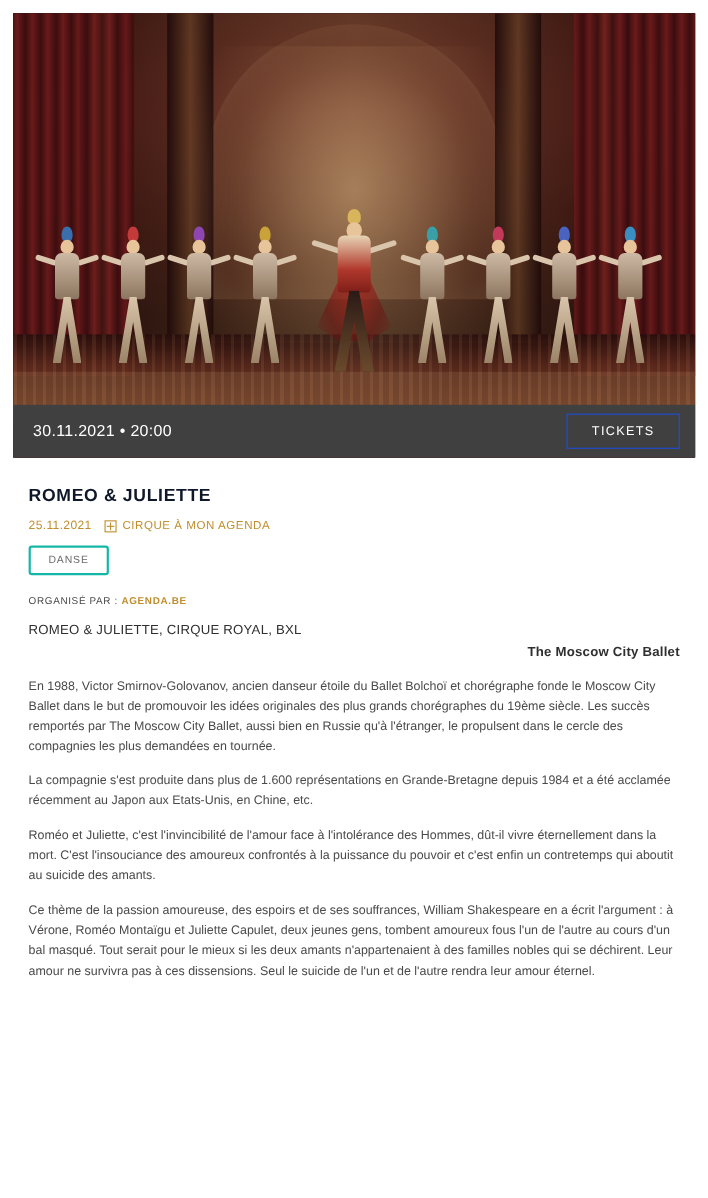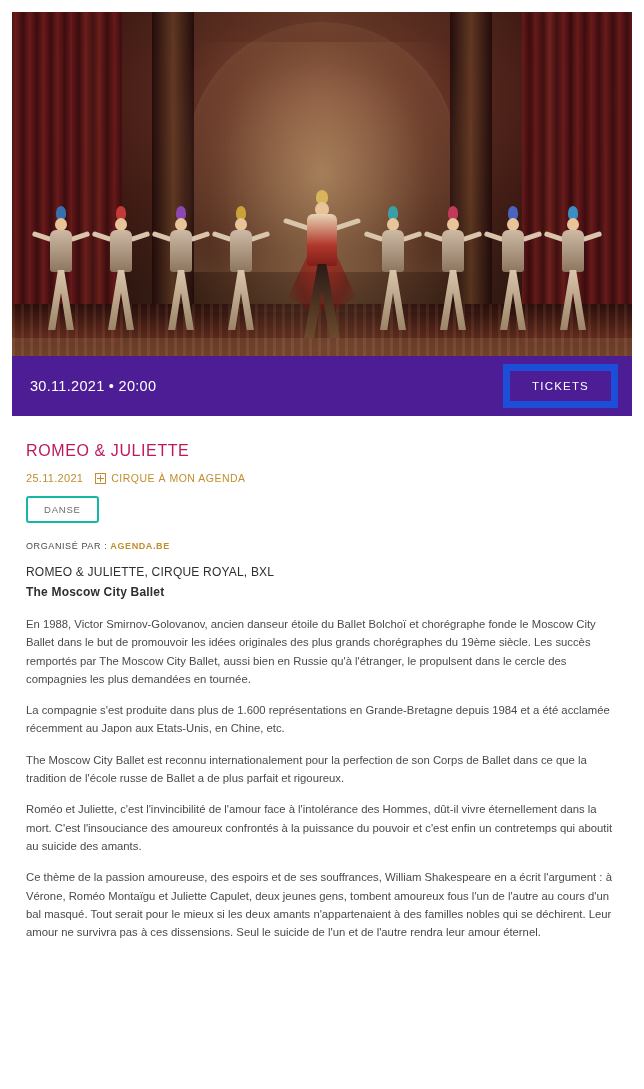--- a/index.html
+++ b/index.html
@@ -200,52 +200,52 @@
     height: 78px;
     background: linear-gradient(180deg, rgba(255,210,150,0.10), rgba(0,0,0,0.25));
     mix-blend-mode: screen;
     pointer-events: none;
   }
 
   
   .hero-bar {
     position: absolute;
     left: 0; right: 0; bottom: 0;
-    height: 60px;
-    background: #4c1d95;
+    height: 48px;
+    background: #404040;
     display: flex;
     align-items: center;
     justify-content: space-between;
     padding: 0 14px 0 18px;
     box-sizing: border-box;
   }
   .hero-date {
     color: #ffffff;
     font-size: 14.5px;
     letter-spacing: 0.3px;
   }
   .tickets-btn {
-    border: 7px solid #1d4ed8;
+    border: 1px solid #1d4ed8;
     color: #ffffff;
     background: transparent;
     font-size: 11.5px;
     letter-spacing: 1.2px;
     padding: 9px 22px;
     cursor: pointer;
     font-family: "Liberation Sans", sans-serif;
   }
 
   
   .content {
     padding: 26px 14px 20px 14px;
   }
   .event-title {
-    color: #be185d;
+    color: #0f172a;
     font-size: 16px;
-    font-weight: normal;
+    font-weight: bold;
     letter-spacing: 0.6px;
     margin: 0 0 12px 0;
   }
   .meta-row {
     display: flex;
     align-items: center;
     gap: 12px;
     margin-bottom: 12px;
   }
   .meta-date {
@@ -316,20 +316,21 @@
     color: #2f2f2f;
     margin: 0 0 6px 0;
     letter-spacing: 0.2px;
   }
   .company {
     font-size: 12px;
     font-weight: bold;
     color: #2f2f2f;
     margin: 0 0 16px 0;
     letter-spacing: 0.2px;
+    text-align: right;
   }
   .body-text p {
     font-size: 11.3px;
     line-height: 1.62;
     color: #4a4a4a;
     margin: 0 0 13px 0;
   }
 </style>
 </head>
 <body>
@@ -447,19 +448,18 @@
       <span>ORGANISÉ PAR :</span>
       <span class="org-name">AGENDA.BE</span>
     </div>
 
     <h2 class="subtitle">ROMEO &amp; JULIETTE, CIRQUE ROYAL, BXL</h2>
     <h3 class="company">The Moscow City Ballet</h3>
 
     <div class="body-text">
       <p>En 1988, Victor Smirnov-Golovanov, ancien danseur étoile du Ballet Bolchoï et chorégraphe fonde le Moscow City Ballet dans le but de promouvoir les idées originales des plus grands chorégraphes du 19ème siècle. Les succès remportés par The Moscow City Ballet, aussi bien en Russie qu'à  l'étranger, le propulsent dans le cercle des compagnies les plus demandées en tournée.</p>
       <p>La compagnie s'est produite dans plus de 1.600 représentations en Grande-Bretagne depuis 1984 et a été acclamée récemment au Japon aux Etats-Unis, en Chine, etc.</p>
-      <p>The Moscow City Ballet est reconnu internationalement pour la perfection de son Corps de Ballet dans ce que la tradition de l'école russe de Ballet a de plus parfait et rigoureux.</p>
       <p>Roméo et Juliette, c'est l'invincibilité de l'amour face à l'intolérance des Hommes, dût-il vivre éternellement dans la mort. C'est l'insouciance des amoureux confrontés à la puissance du pouvoir et c'est enfin un contretemps qui aboutit au suicide des amants.</p>
       <p>Ce thème de la passion amoureuse, des espoirs et de ses souffrances, William Shakespeare en a écrit l'argument : à Vérone, Roméo Montaïgu et Juliette Capulet, deux jeunes gens, tombent amoureux fous l'un de l'autre au cours d'un bal masqué. Tout serait pour le mieux si les deux amants n'appartenaient à des familles nobles qui se déchirent. Leur amour ne survivra pas à ces dissensions. Seul le suicide de l'un et de l'autre rendra leur amour éternel.</p>
 
     </div>
   </div>
 </div>
 
 </body></html>

